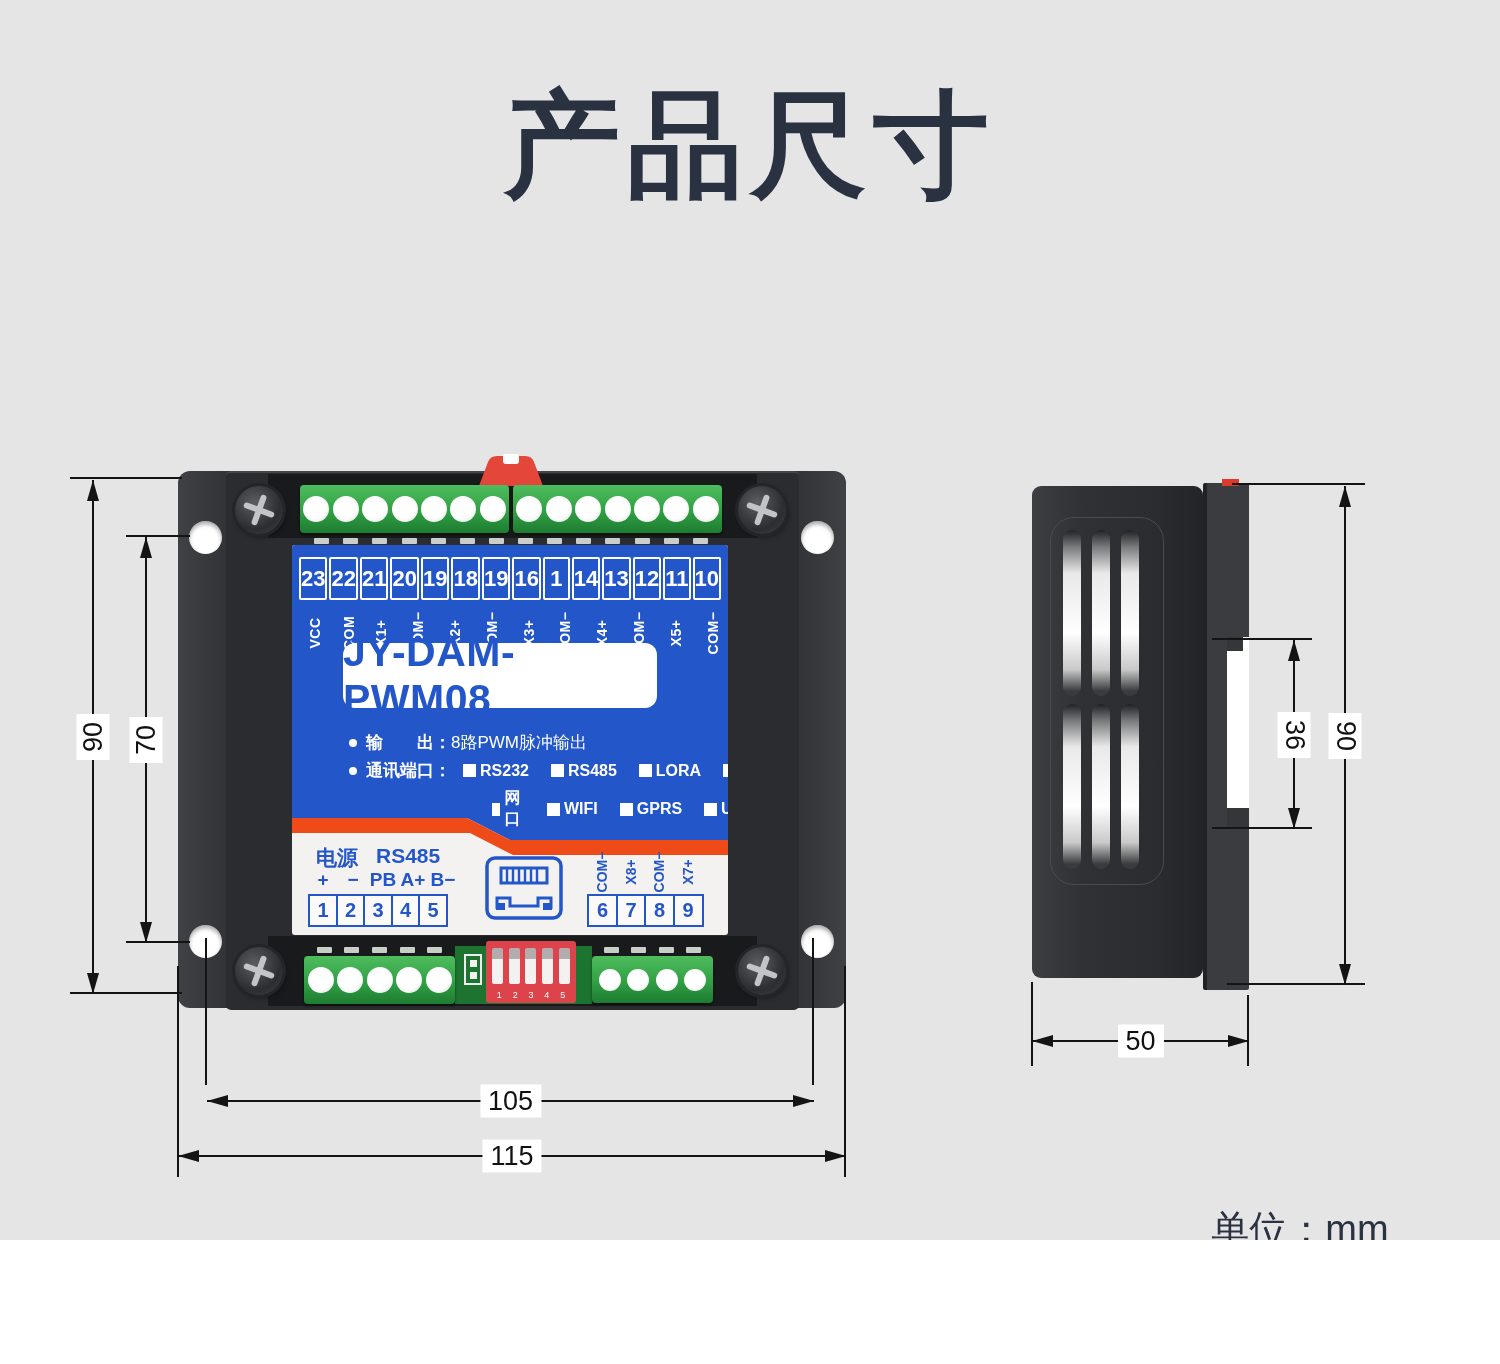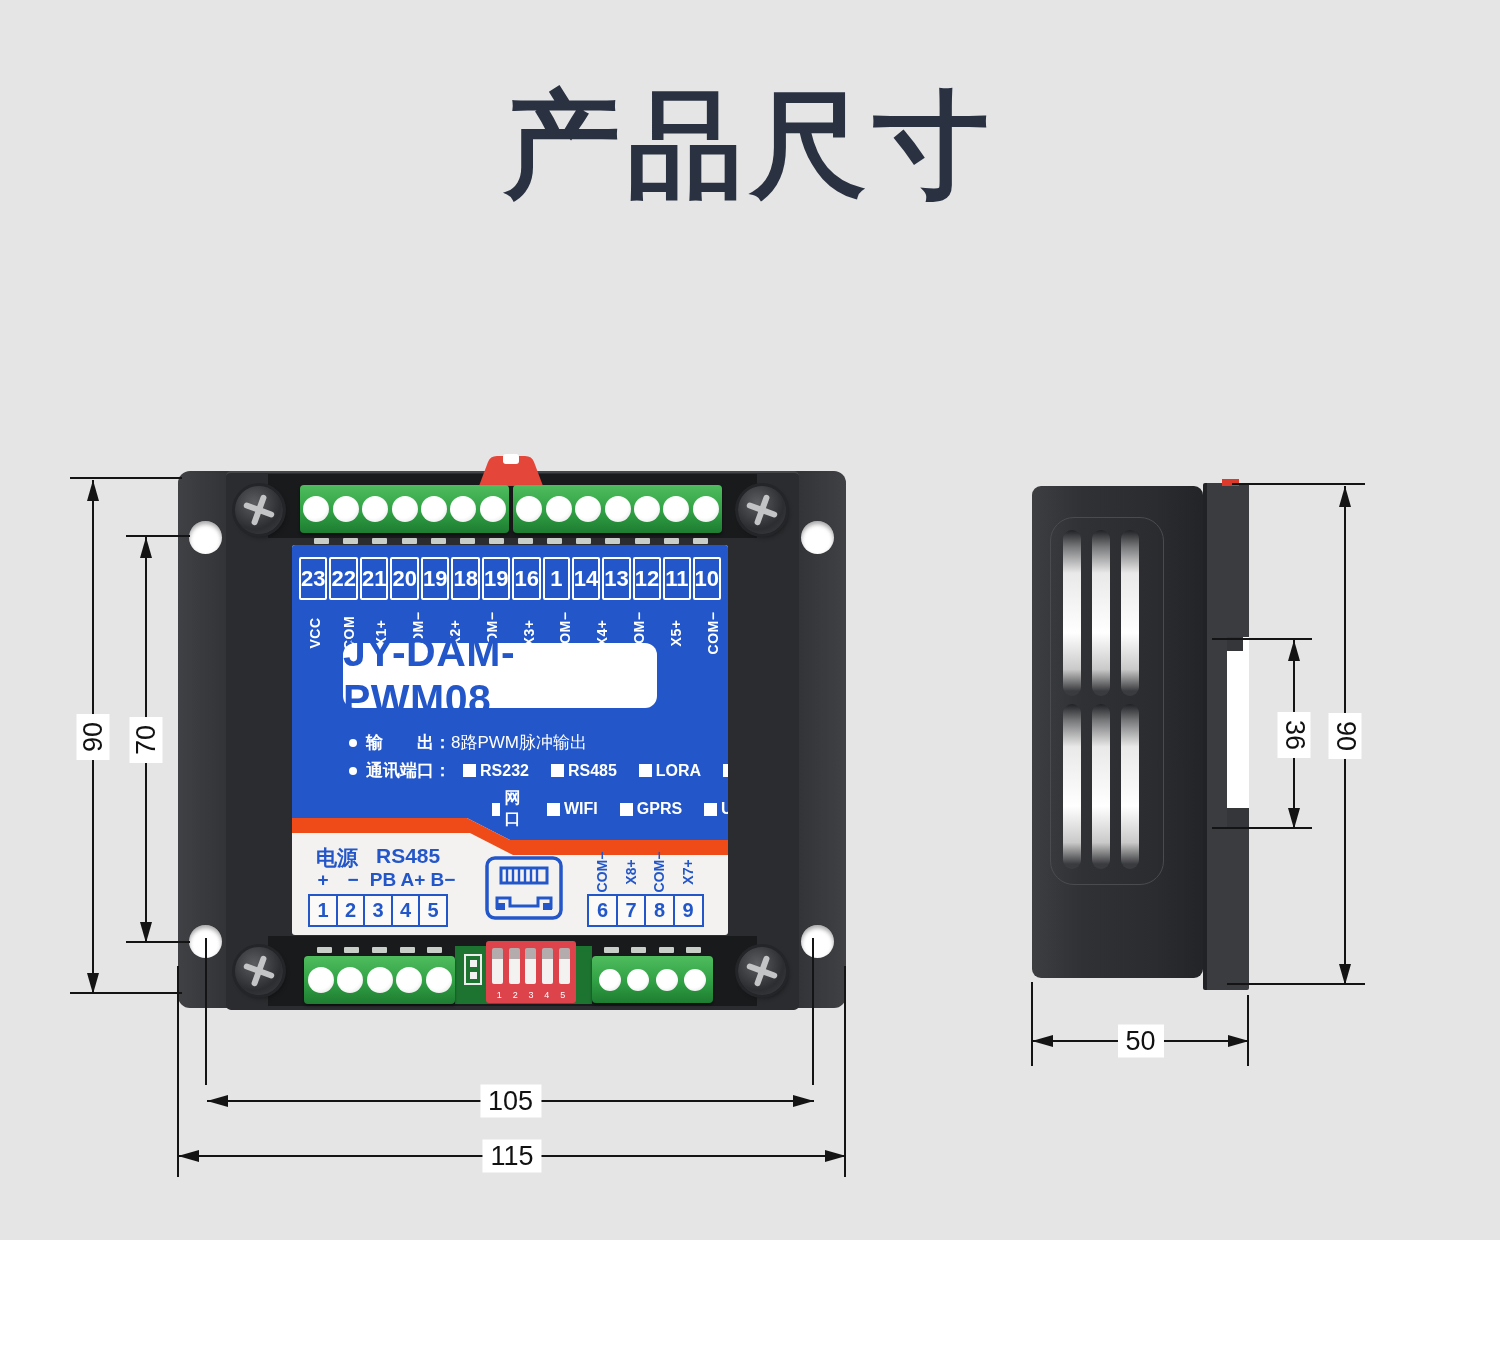--- a/index.html
+++ b/index.html
@@ -508,13 +508,14 @@
       <span class="dlab cw">90</span>
     </div>
 
     <div class="abs extv" style="left:1031px;top:982px;height:84px;"></div>
     <div class="abs extv" style="left:1247px;top:995px;height:71px;"></div>
     <div class="abs dimh" style="left:1032px;top:1040px;width:217px;">
       <span class="dlab h">50</span>
     </div>
   </div>
 
+  <div class="abs" id="unit">单位：mm</div>
 </div>
 
 </body></html>

